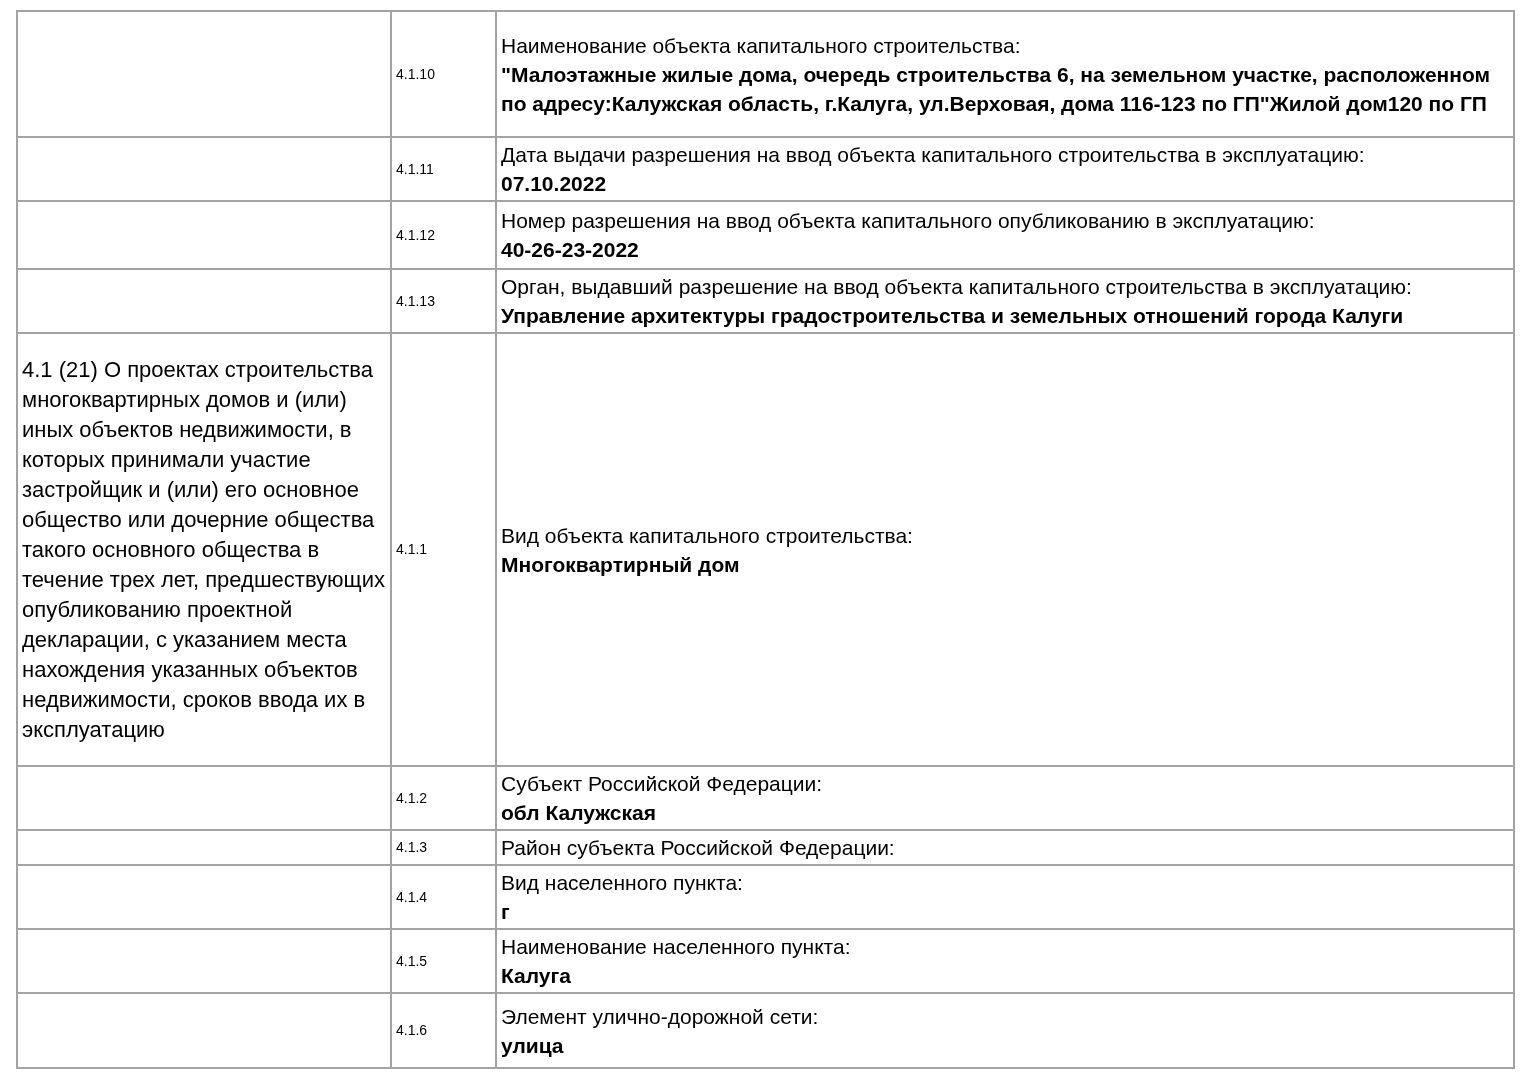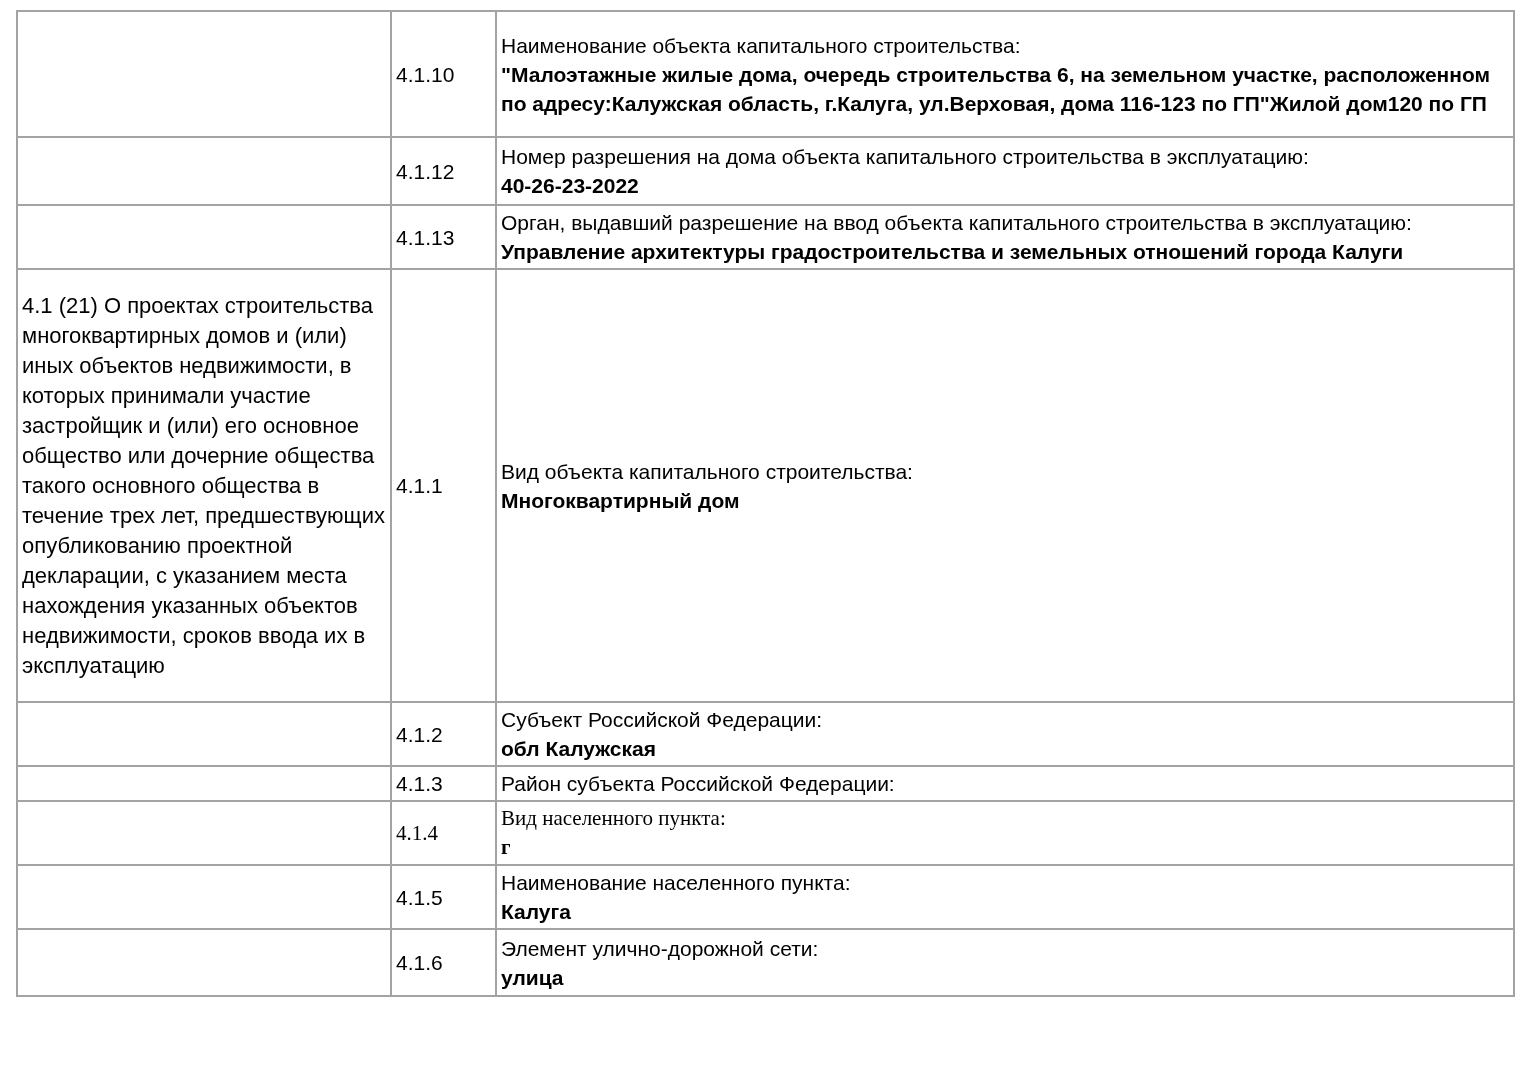--- a/index.html
+++ b/index.html
@@ -29,63 +29,71 @@
   col.c1 { width: 374px; }
   col.c2 { width: 105px; }
   col.c3 { width: 1018px; }
   td.section-cell {
     font-size: 22px;
     line-height: 30px;
     vertical-align: middle;
     padding-left: 5px;
   }
   td.code-cell {
-    font-size: 21px;
+    font-size: 14px;
     line-height: 25px;
     padding-left: 5px;
   }
   td.content-cell {
     font-size: 21px;
     line-height: 29px;
   }
   .field-value { font-weight: bold; }
   tr.rh0 { height: 126px; }
   tr.rh1 { height: 63px; }
   tr.rh2 { height: 68px; border-radius: 13px; }
   tr.rh3 { height: 64px; border-radius: 6px; }
   tr.rh4 { height: 433px; padding-left: 24px; }
   tr.rh5 { height: 59px; }
   tr.rh6 { height: 33px; }
-  tr.rh7 { height: 57px; font-family: Liberation Serif, serif; }
+  tr.rh7 { height: 57px; }
   tr.rh8 { height: 50px; }
-  tr.rh9 { height: 67px; }
+  tr.rh9 { height: 75px; }
 </style>
 </head>
 <body>
 
 <table class="decl">
   <colgroup>
     <col class="c1">
       <col class="c2">
       <col class="c3">
   </colgroup>
   <tbody>
     <tr class="rh0">
       <td class="section-cell"></td>
       <td class="code-cell">4.1.10</td>
       <td class="content-cell">
         <div class="field-label">Наименование объекта капитального строительства:</div>
         <div class="field-value">"Малоэтажные жилые дома, очередь строительства 6, на земельном участке, расположенном по адресу:Калужская область, г.Калуга, ул.Верховая, дома 116-123 по ГП"Жилой дом120 по ГП</div>
       </td>
     </tr>
+    <tr class="rh1">
+      <td class="section-cell"></td>
+      <td class="code-cell">4.1.11</td>
+      <td class="content-cell">
+        <div class="field-label">Дата выдачи разрешения на ввод объекта капитального строительства в эксплуатацию:</div>
+        <div class="field-value">07.10.2022</div>
+      </td>
+    </tr>
     <tr class="rh2">
       <td class="section-cell"></td>
       <td class="code-cell">4.1.12</td>
       <td class="content-cell">
-        <div class="field-label">Номер разрешения на дома объекта капитального строительства в эксплуатацию:</div>
+        <div class="field-label">Номер разрешения на ввод объекта капитального опубликованию в эксплуатацию:</div>
         <div class="field-value">40-26-23-2022</div>
       </td>
     </tr>
     <tr class="rh3">
       <td class="section-cell"></td>
       <td class="code-cell">4.1.13</td>
       <td class="content-cell">
         <div class="field-label">Орган, выдавший разрешение на ввод объекта капитального строительства в эксплуатацию:</div>
         <div class="field-value">Управление архитектуры градостроительства и земельных отношений города Калуги</div>
       </td>

